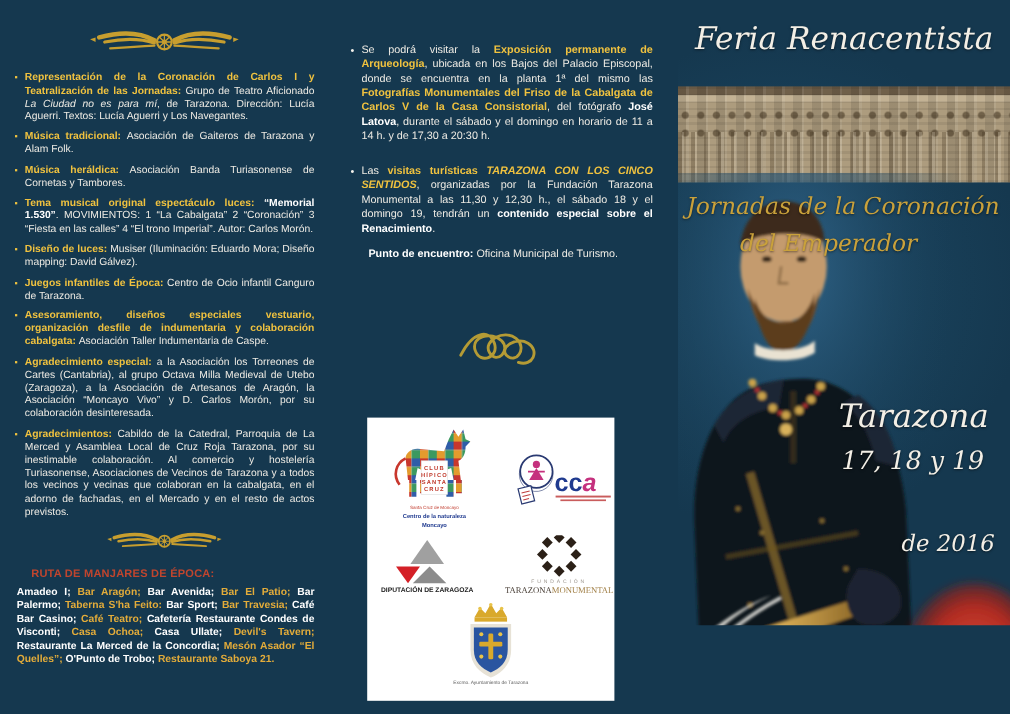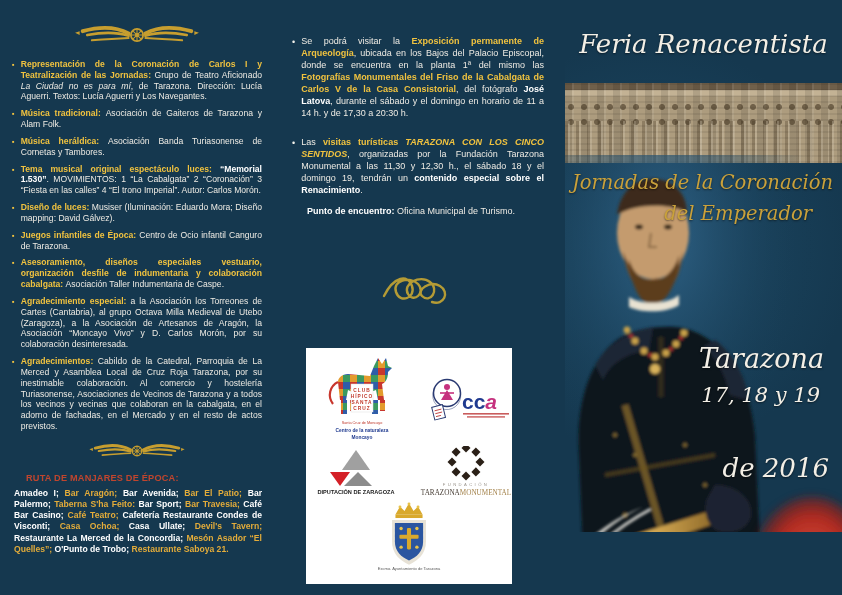--- a/index.html
+++ b/index.html
@@ -31,46 +31,46 @@
   .meeting{margin:9px 0 0 15px;font-size:9px;line-height:1.33;}
   .flourish{position:absolute;left:86px;top:236px;width:80px;height:42px;}
   .logo-box{position:absolute;left:14px;top:312px;width:206px;height:236px;background:#ffffff;}
   .lg{position:absolute;}
   .lg-horse{left:16px;top:6px;}
   .lg-cca{left:120px;top:28px;}
   .lg-dpz{left:8px;top:100px;}
   .lg-ftm{left:108px;top:98px;}
   .lg-ayto{left:0;right:0;top:154px;text-align:center;}
   
-  .col-right{position:absolute;left:565px;top:15px;width:277px;height:517px;overflow:hidden;
+  .col-right{position:absolute;left:565px;top:4px;width:277px;height:517px;overflow:hidden;
              background:radial-gradient(circle at 30% 45%, #1d4a66 0%, #15384f 60%);}
   .r-title{position:absolute;top:14px;left:0;right:0;text-align:center;
            font-family:"DejaVu Serif",serif;font-style:italic;font-size:26px;color:#f3efe6;
            text-shadow:0 1px 2px rgba(0,0,0,.5);}
   .frieze{position:absolute;left:0;top:68px;width:277px;height:80px;
     background:
       repeating-linear-gradient(0deg, rgba(0,0,0,.07) 0 2px, rgba(0,0,0,0) 2px 6px),
       repeating-linear-gradient(90deg, rgba(0,0,0,.10) 0 7px, rgba(255,255,255,.08) 7px 9px, rgba(0,0,0,0) 9px 16px),
       linear-gradient(180deg,#70604a 0 7px,#c3b294 7px 13px,#ad9c7e 13px 100%);}
   .frieze::before{content:"";position:absolute;left:0;right:0;top:16px;height:26px;
       background-image:radial-gradient(circle at 6px 8px, rgba(52,38,20,.5) 0 2.5px, rgba(0,0,0,0) 3.5px);
       background-size:13px 15px;}
   .frieze::after{content:"";position:absolute;left:0;right:0;bottom:0;height:42px;
       background-image:repeating-linear-gradient(90deg, rgba(48,34,16,.25) 0 3px, rgba(235,225,205,.22) 3px 5px, rgba(0,0,0,0) 5px 11px);}
   .portrait{position:absolute;left:0;top:140px;}
   .r-script{position:absolute;font-family:"DejaVu Serif",serif;font-style:italic;color:#f3efe6;
             text-shadow:0 1px 2px rgba(0,0,0,.55);}
   .r-sub{position:absolute;top:152px;left:4px;right:6px;text-align:center;
          font-family:"DejaVu Serif",serif;font-style:italic;font-size:19.5px;color:#c9a13b;
          line-height:1.6;text-shadow:0 1px 2px rgba(0,0,0,.5);}
-  .r-sub .line2{text-align:right;padding-right:24px;}
+  .r-sub .line2{padding-right:24px;}
   .r-place{top:328px;right:18px;font-size:27px;}
   .r-d1{top:368px;right:22px;font-size:21px;}
   .r-d2{top:399px;right:15px;font-size:23px;}
-  .r-d3{top:438px;right:13px;font-size:26px;}
+  .r-d3{top:438px;right:13px;font-size:19px;}
 </style>
 </head>
 <body>
 
 <div class="page">
 
   <div class="col-left">
     <div class="orn-wrap">
       <svg width="132" height="26" viewBox="0 0 170 34">
         <g stroke="#c79e2f" fill="none" stroke-linecap="round">

